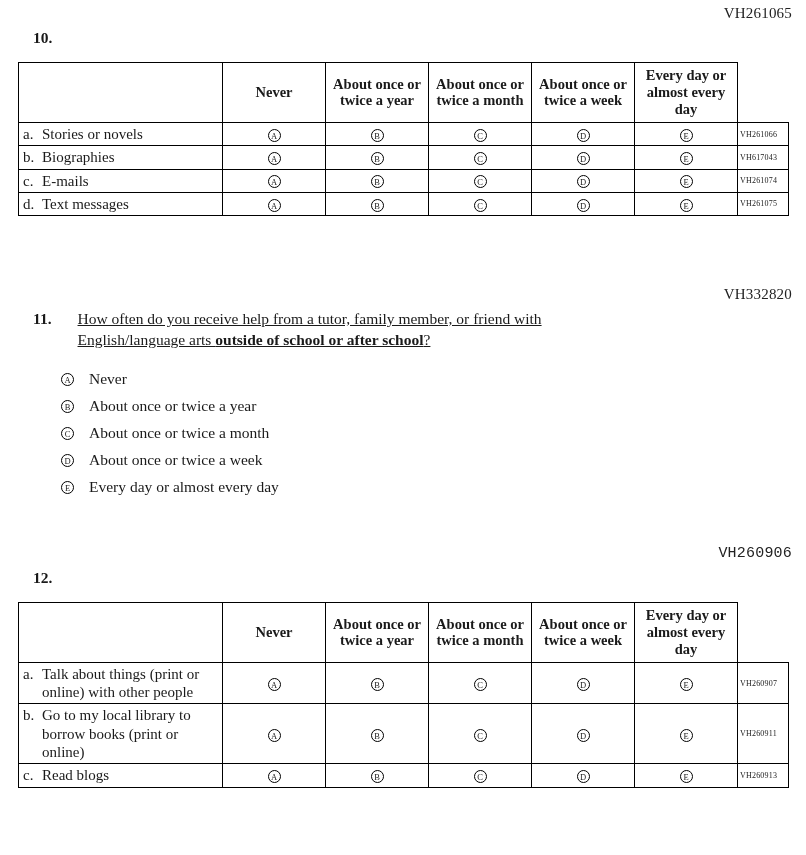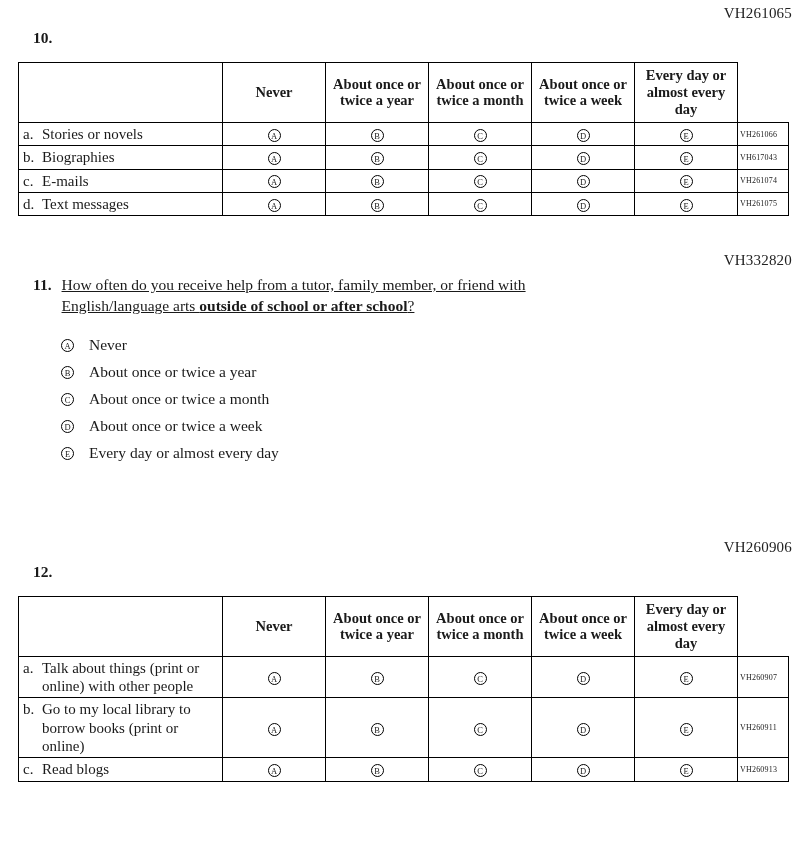--- a/index.html
+++ b/index.html
@@ -12,26 +12,26 @@
     position: relative;
   }
   .code {
     text-align: right;
     padding-right: 14px;
     font-size: 15px;
     letter-spacing: 0.2px;
     color: #222;
   }
   .code-top { padding-top: 5px; }
-  .code-q11 { margin-top: 36px; }
-  .code-q12 { margin-top: 72px; }
+  .code-q11 { margin-top: 70px; }
+  .code-q12 { margin-top: 44px; font-family: Liberation Mono, monospace; }
 
   .question {
     display: flex;
-    gap: 10px;
+    gap: 26px;
     margin-left: 33px;
     margin-top: 6px;
     font-size: 15.5px;
     line-height: 1.35;
   }
   .qnum { font-weight: bold; flex: 0 0 auto; }
   .qtext b { font-weight: bold; }
   .w-q10 { max-width: 608px; }
   .w-q11 { max-width: 545px; text-decoration: underline; }
   .w-q12 { max-width: 618px; }

